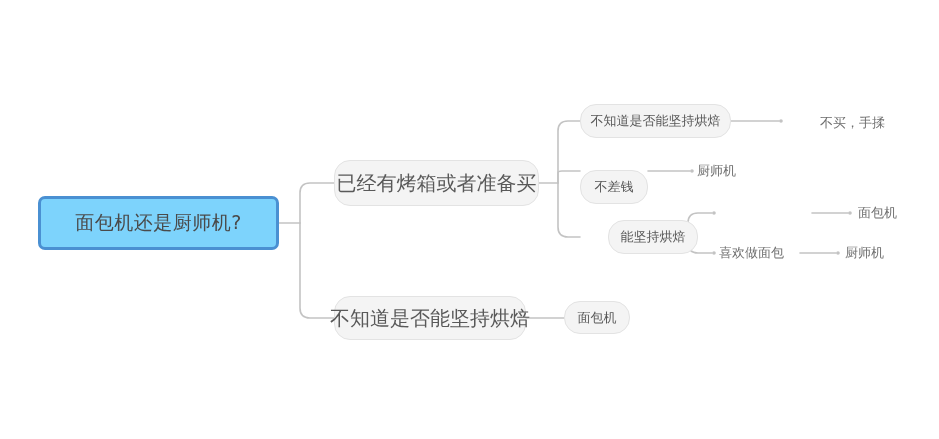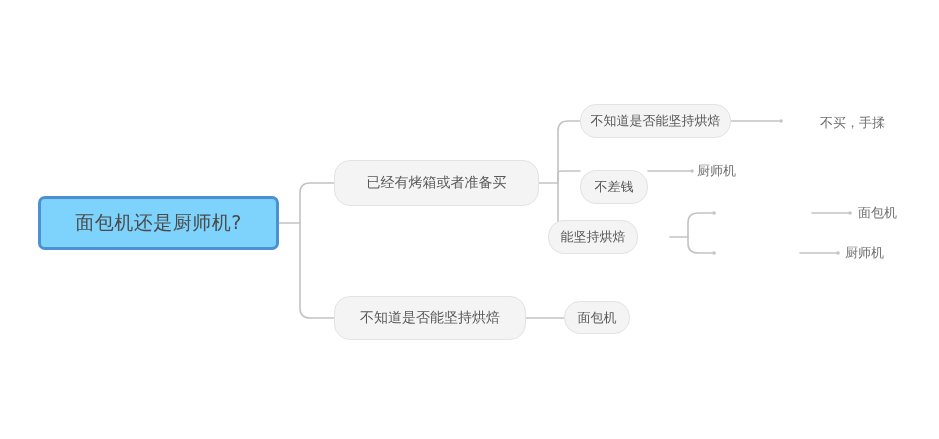--- a/index.html
+++ b/index.html
@@ -41,21 +41,21 @@
     font-size: 19px;
     letter-spacing: 0.5px;
   }
   .node-box {
     background: #f4f4f4;
     border: 1px solid #e3e3e3;
     border-radius: 16px;
     color: #595959;
   }
   .node-l2 {
-    font-size: 14px;
+    font-size: 20px;
   }
   .node-l3 {
     font-size: 13px;
   }
   .node-small {
     font-size: 13px;
   }
   .node-text {
     color: #6e6e6e;
     font-size: 13px;
@@ -123,37 +123,40 @@
   </div>
 
   <div class="node node-box node-l3" style="left:580px; top:104px; width:151px; height:34px;">
     <span>不知道是否能坚持烘焙</span>
   </div>
 
   <div class="node node-box node-l3" style="left:580px; top:170px; width:68px; height:34px;">
     <span>不差钱</span>
   </div>
 
-  <div class="node node-box node-l3" style="left:548px; top:220px; width:90px; height:34px;">
+  <div class="node node-box node-l3" style="left:608px; top:220px; width:90px; height:34px;">
     <span>能坚持烘焙</span>
   </div>
 
   <div class="node node-box node-small" style="left:564px; top:301px; width:66px; height:33px;">
     <span>面包机</span>
   </div>
 
   <div class="node node-text" style="left:820px; top:110px; width:95px; height:22px;align-items:flex-end;">
     <span>不买，手揉</span>
   </div>
 
   <div class="node node-text" style="left:697px; top:160px; width:60px; height:22px;">
     <span>厨师机</span>
   </div>
 
 
+  <div class="node node-text" style="left:719px; top:242px; width:85px; height:22px;">
+    <span>喜欢做面包</span>
+  </div>
 
   <div class="node node-text" style="left:858px; top:202px; width:60px; height:22px;">
     <span>面包机</span>
   </div>
 
   <div class="node node-text" style="left:845px; top:242px; width:60px; height:22px;">
     <span>厨师机</span>
   </div>
 
 </div>

